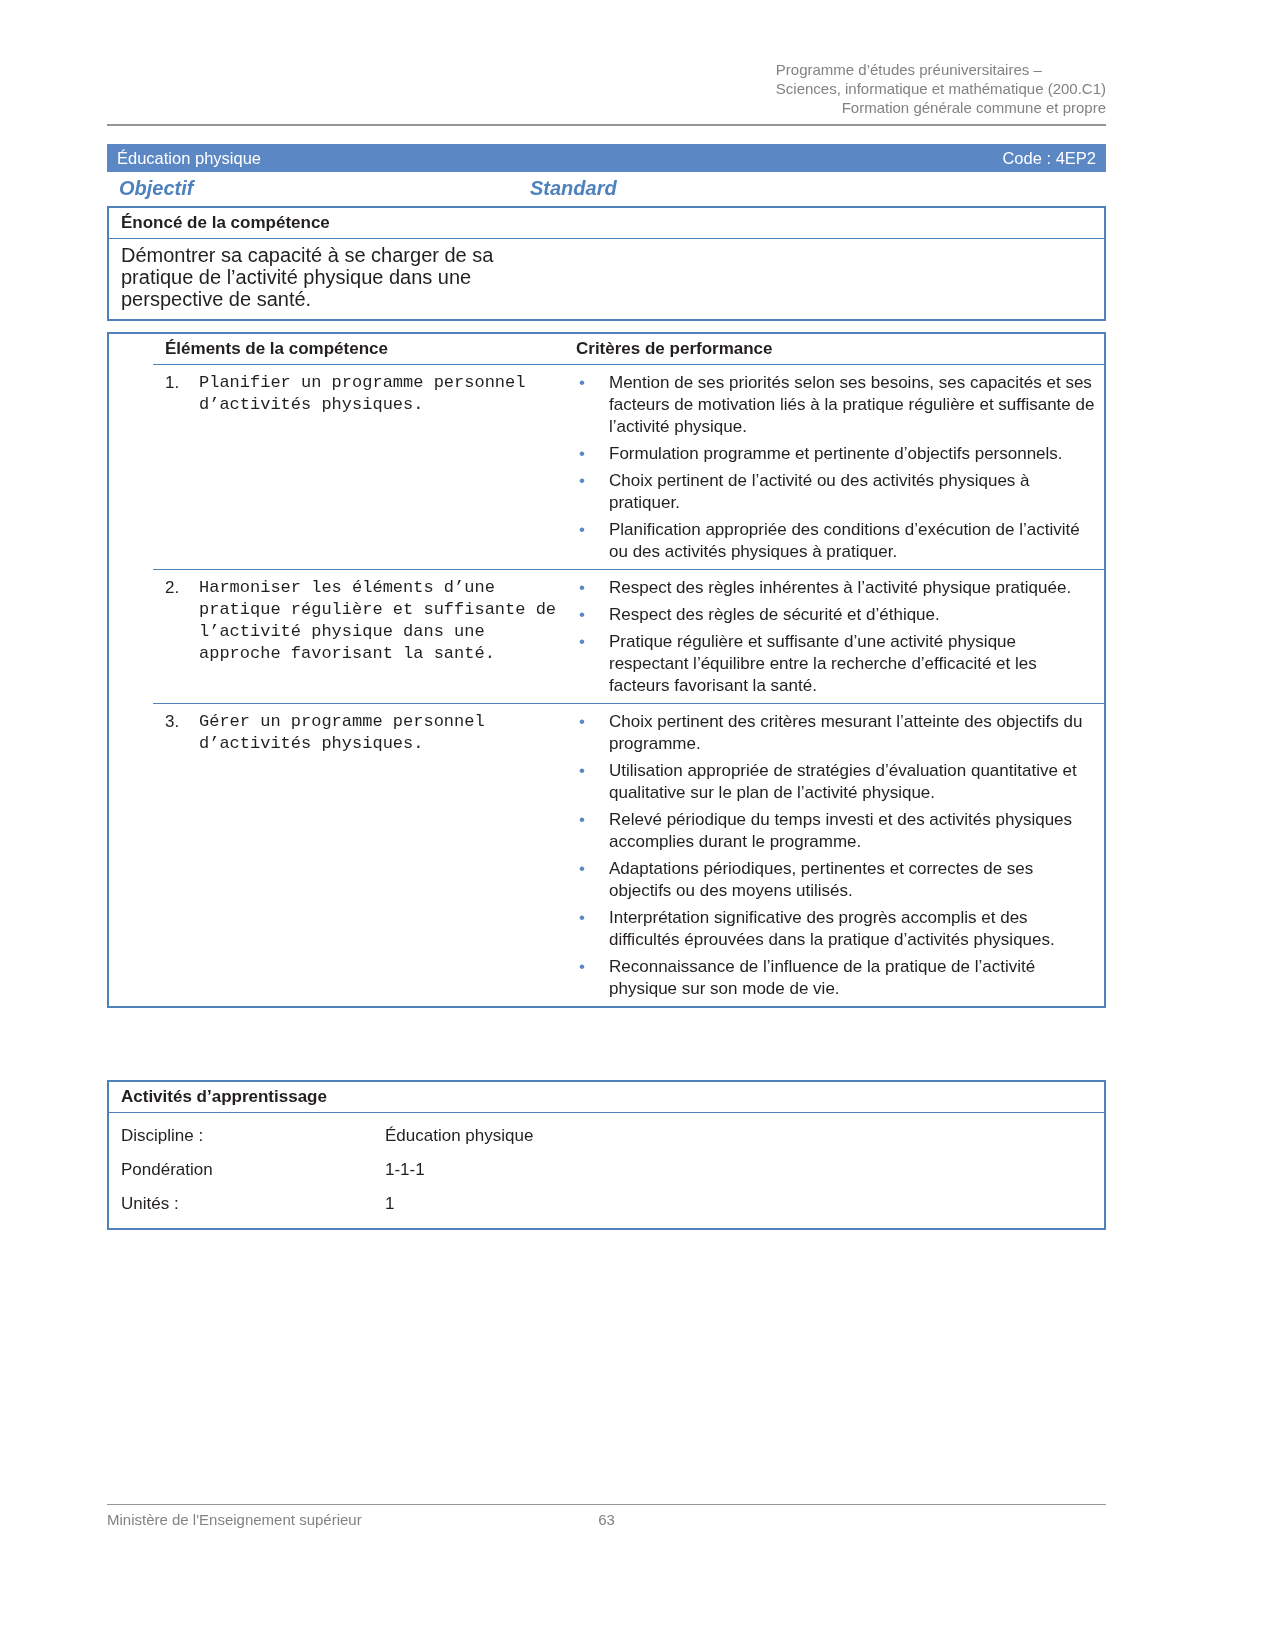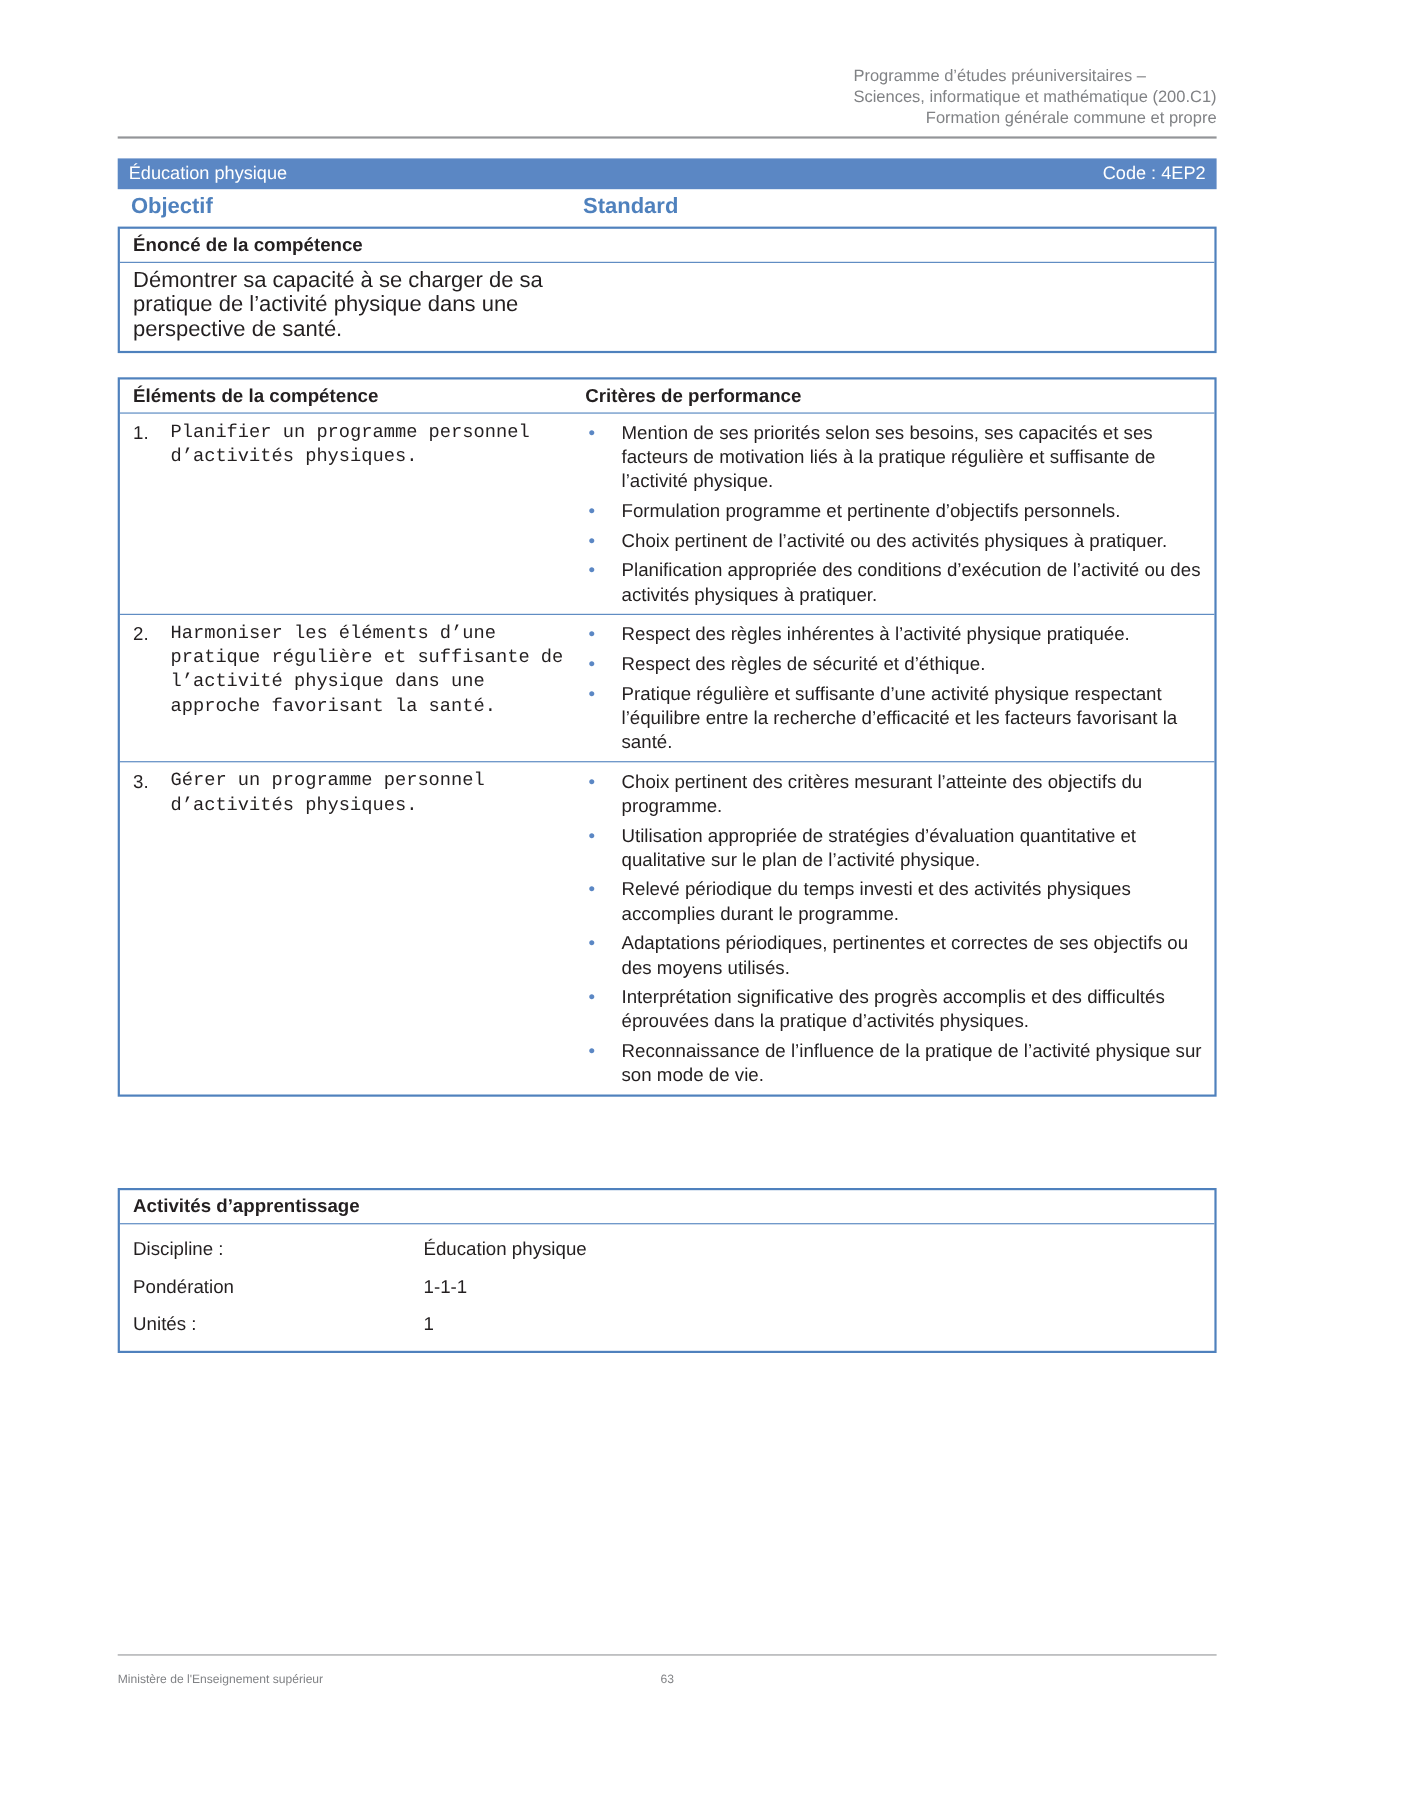--- a/index.html
+++ b/index.html
@@ -18,36 +18,36 @@
     color:var(--header-gray,#808285); font-size:15px; line-height:19px;flex-direction:column; }
   .run-header-rule { margin-top:7px; border-top:2px solid #939598; height:0; }
 
   
   .title-bar { position:absolute; left:107px; top:144px; width:999px; height:28px;
     background:var(--bar-blue,#5b87c4); color:#ffffff; font-size:16.5px;
     display:flex; justify-content:space-between; align-items:center; padding:0 10px; }
 
   
   .obj-std { position:absolute; left:107px; top:177px; width:999px; display:flex;
-    font-weight:bold; font-size:20px; color:var(--accent-blue,#4f81bd); }
+    font-weight:bold; font-size:20px; color:var(--accent-blue,#4f81bd);font-style:italic; }
   .obj-std-col1 { width:423px; padding-left:12px; }
   .obj-std-col2 { flex:1; }
 
   
   .box { position:absolute; left:107px; width:999px; border:2px solid var(--accent-blue,#4f81bd); background:#fff; }
   .box-header { font-weight:bold; font-size:17px; line-height:22px; color:#231f20;
     padding:4px 10px 4px 12px; border-bottom:1.5px solid var(--accent-blue,#4f81bd); }
 
   
   .box-enonce { top:206px; }
   .enonce-body { padding:5px 10px 9px 12px; }
   .enonce-text { max-width:392px; font-size:20px; line-height:22px; }
 
   
-  .box-table { top:343px; }
+  .box-table { top:332px;padding-left:44px; }
   .t-head { display:flex; font-weight:bold; font-size:17px; line-height:22px;
     padding:4px 0; border-bottom:1.5px solid var(--accent-blue,#4f81bd); }
   .t-head-col1 { width:423px; padding-left:12px; }
   .t-head-col2 { flex:1; }
   .t-row { display:flex; padding:7px 0 6px; border-bottom:1.5px solid var(--accent-blue,#4f81bd);
     font-size:17px; line-height:22px; }
   .t-row.last { border-bottom:none; }
   .el-cell { width:423px; flex:none; display:flex; padding-left:12px; }
   .el-num { width:34px; flex:none; }
   .el-text { flex:1; padding-right:18px;font-family:Liberation Mono, monospace; }
@@ -59,22 +59,22 @@
 
   
   .box-app { top:1080px; }
   .app-body { padding:0 10px 13px 0; }
   .app-row { display:flex; font-size:17px; line-height:22px; margin-top:12px; }
   .app-label { width:276px; flex:none; padding-left:12px; }
   .app-value { flex:1; }
 
   
   .footer { position:absolute; left:107px; top:1504px; width:999px;
-    border-top:1.5px solid #939598; padding-top:16px;
-    font-size:11px; color:var(--header-gray,#808285); }
+    border-top:1.5px solid #939598; padding-top:6px;
+    font-size:15px; color:var(--header-gray,#808285); }
   .footer-row { position:relative; width:100%; }
   .footer-page { position:absolute; left:0; top:0; width:100%; text-align:center; }
 </style>
 </head>
 <body>
 
 <div class="page">
 
   <div class="run-header">
     <div class="run-header-row">

